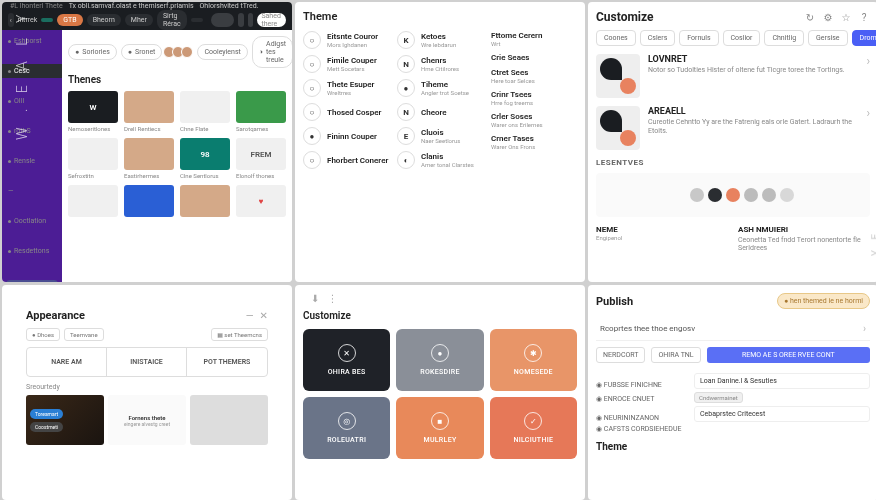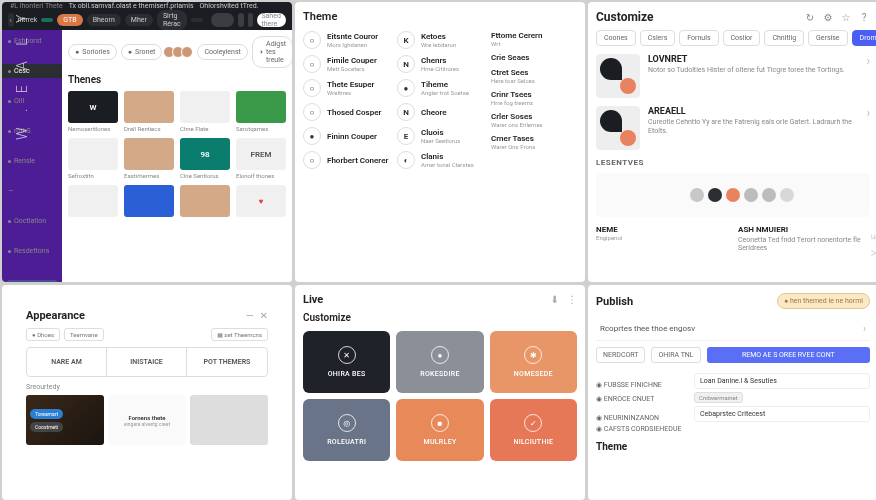--- a/index.html
+++ b/index.html
@@ -484,21 +484,20 @@
     <div class="card light">
       <div class="t">Fornens thete</div>
       <div class="s">eingere alvestg creet</div>
     </div>
     <div class="card faces"></div>
   </div>
 </div>
 
 <div class="p5">
   <div class="p5-head">
-    <div class="title">Live</div>
     <div class="ic">⬇</div>
     <div class="ic">⋮</div>
   </div>
   <div class="p5-sub">Customize</div>
   <div class="p5-grid">
     <div class="p5-tile dark">
           <div class="ic">✕</div>
           <div class="label">OHIRA BES</div>
         </div>
     <div class="p5-tile gray">

